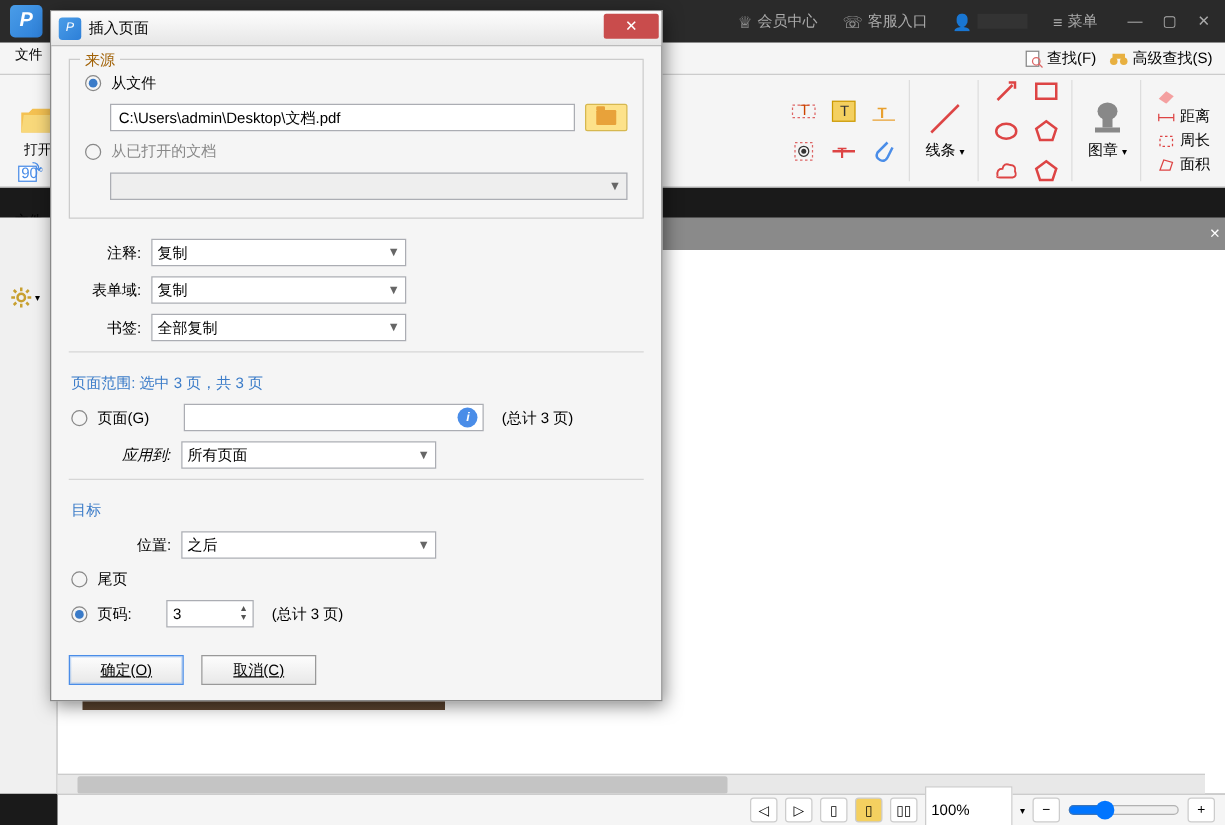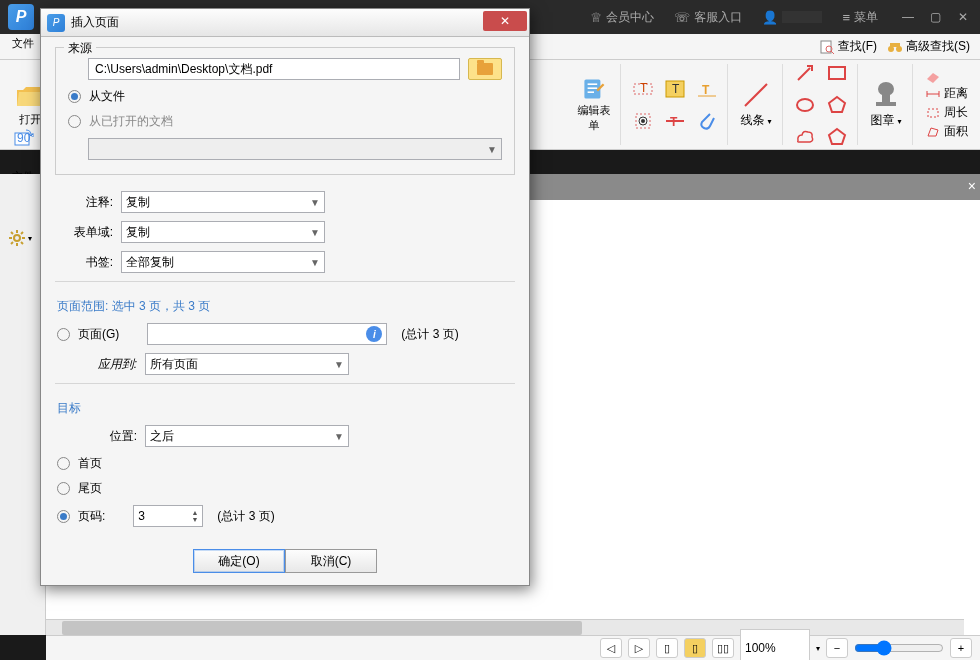--- a/index.html
+++ b/index.html
@@ -56,41 +56,41 @@
 .h-scroll { position: absolute; left: 46px; right: 16px; bottom: 25px; height: 16px; background: #e8e8e8; border-top: 1px solid #ccc; }
 .h-scroll-thumb { position: absolute; left: 16px; width: 520px; height: 14px; top: 1px; background: #c4c4c4; border-radius: 2px; }
 
 
 .dialog { position: absolute; left: 40px; top: 8px; width: 490px; background: #f5f5f5; border: 1px solid #888; box-shadow: 2px 4px 14px rgba(0,0,0,0.5); }
 .dlg-title { height: 28px; background: linear-gradient(to bottom, #fdfdfd, #e6e6e6); border-bottom: 1px solid #bbb; display: flex; align-items: center; padding: 0 6px; gap: 6px; position: relative; }
 .dlg-logo { width: 18px; height: 18px; background: linear-gradient(135deg, #4a9de8, #2d7fd8); border-radius: 3px; display: flex; align-items: center; justify-content: center; color: #fff; font-size: 10px; font-style: italic; }
 .dlg-close { position: absolute; right: 2px; top: 2px; width: 44px; height: 20px; background: #c94c4c; border-radius: 2px; display: flex; align-items: center; justify-content: center; color: #fff; cursor: pointer; }
 .dlg-body { padding: 10px 14px; }
 .section { border: 1px solid #ccc; padding: 10px 12px 14px 12px; margin-bottom: 10px; position: relative; background: #f5f5f5; }
-.section-title { position: absolute; top: -8px; left: 8px; background: #f5f5f5; padding: 0 4px; color: #000000; font-size: 12px; }
+.section-title { position: absolute; top: -8px; left: 8px; background: #f5f5f5; padding: 0 4px; color: #a16207; font-size: 12px; }
 .row { display: flex; align-items: center; gap: 8px; margin-bottom: 8px; }
 .row:last-child { margin-bottom: 0; }
 .radio { width: 13px; height: 13px; border: 1px solid #888; border-radius: 50%; display: inline-flex; align-items: center; justify-content: center; cursor: pointer; }
 .radio.checked::after { content: ""; width: 7px; height: 7px; background: #3a7bc8; border-radius: 50%; }
 .checkbox { width: 13px; height: 13px; border: 1px solid #888; display: inline-block; cursor: pointer; }
 .text-input { flex: 1; height: 22px; border: 1px solid #abadb3; padding: 0 6px; background: #fff; }
 .label-disabled { color: #888; }
 .select { height: 22px; border: 1px solid #abadb3; background: #fff; padding: 0 4px; display: flex; align-items: center; justify-content: space-between; cursor: pointer; }
 .select .caret { font-size: 10px; color: #666; }
 .select.disabled { background: #eee; }
 .field-label { width: 56px; text-align: right; }
 .browse-btn { width: 34px; height: 22px; background: #fde28a; border: 1px solid #d6b850; border-radius: 2px; display: flex; align-items: center; justify-content: center; cursor: pointer; }
 .folder-ico { width: 16px; height: 12px; background: #e8a23a; border-radius: 1px; position: relative; }
 .folder-ico::before { content: ""; position: absolute; top: -3px; left: 0; width: 7px; height: 3px; background: #e8a23a; border-radius: 1px 1px 0 0; }
 .info-icon { width: 16px; height: 16px; border-radius: 50%; background: #4a8de8; color: #fff; display: inline-flex; align-items: center; justify-content: center; font-size: 10px; font-style: italic; font-weight: bold; }
 .sub-note { margin-left: 6px; }
 .spinner { width: 70px; height: 22px; border: 1px solid #abadb3; background: #fff; display: flex; align-items: center; padding: 0 4px; justify-content: space-between; }
 .spinner-btns { display: flex; flex-direction: column; }
 .spinner-btns span { font-size: 7px; line-height: 7px; color: #555; cursor: pointer; }
-.dlg-footer { display: flex; justify-content: center; padding: 6px 14px 12px 14px; }
+.dlg-footer { display: flex; justify-content: flex-start; gap: 14px; padding: 6px 14px 12px 14px; text-decoration: underline; }
 .dlg-btn { width: 92px; height: 24px; border: 1px solid #999; background: linear-gradient(to bottom, #fdfdfd, #e8e8e8); cursor: pointer; }
 .dlg-btn.primary { border: 1px solid #4a8de8; box-shadow: inset 0 0 0 1px rgba(74,141,232,0.3); }
 .select-wide { flex: 1; }
 .select-mid { width: 204px; }
 
 
 .plain-section { padding: 6px 2px; }
 .plain-title { color: #3a7bc8; margin-bottom: 8px; }
 hr.sep { border: none; border-top: 1px solid #d6d6d6; margin: 2px 0 10px 0; }
 .left-vert { position: absolute; left:0; top: 34px; width: 46px; display:flex; flex-direction:column; align-items:center;}
@@ -147,32 +147,20 @@
   <div class="tool-group">
     <div class="tool-big">
       <svg width="34" height="28" viewBox="0 0 34 28">
           <path d="M2 8 L 8 8 L 11 5 L 30 5 L 30 24 L 2 24 Z" fill="#f4c152"></path>
           <path d="M4 10 L 32 10 L 28 24 L 2 24 Z" fill="#f8d87a"></path>
         </svg>
       <span class="tool-label">打开(</span>
     </div>
   </div>
   <div style="flex:1"></div>
-  <div class="tool-group">
-    <div class="tool-big">
-      <svg width="30" height="30" viewBox="0 0 30 30">
-          <rect x="3" y="3" width="20" height="24" fill="#6ab0e8" rx="2"></rect>
-          <line x1="7" y1="9" x2="19" y2="9" stroke="#fff" stroke-width="2"></line>
-          <line x1="7" y1="14" x2="19" y2="14" stroke="#fff" stroke-width="2"></line>
-          <line x1="7" y1="19" x2="15" y2="19" stroke="#fff" stroke-width="2"></line>
-          <path d="M 18 16 L 26 8 L 28 10 L 20 18 Z" fill="#e8a23a"></path>
-        </svg>
-      <span class="tool-label">编辑表单</span>
-    </div>
-  </div>
   <div class="tool-group">
     <div class="tool-grid-3">
       <div class="tool-small">
           <svg width="22" height="22">
             <rect x="2" y="6" width="18" height="10" fill="none" stroke="#d66" stroke-dasharray="2"></rect>
             <text x="8" y="14" font-size="10" fill="#c40">T</text>
           </svg>
         </div>
       <div class="tool-small">
           <svg width="22" height="22">
@@ -353,29 +341,29 @@
 <div class="dialog">
   <div class="dlg-title">
     <div class="dlg-logo">P</div>
     <span>插入页面</span>
     <div class="dlg-close">✕</div>
   </div>
   <div class="dlg-body">
 
     <div class="section">
       <span class="section-title">来源</span>
+      <div class="row">
+        <span class="radio checked"></span>
+        <span>从文件</span>
+      </div>
       <div class="row" style="padding-left:20px;">
         <input class="text-input" value="C:\Users\admin\Desktop\文档.pdf" style="">
         <div class="browse-btn">
             <div class="folder-ico"></div>
           </div>
-      </div>
-      <div class="row">
-        <span class="radio checked"></span>
-        <span>从文件</span>
       </div>
       <div class="row">
         <span class="radio"></span>
         <span class="label-disabled">从已打开的文档</span>
       </div>
       <div class="row" style="padding-left:20px;">
         <div class="select select-wide disabled">
             <span></span>
             <span class="caret">▼</span>
           </div>
@@ -429,24 +417,20 @@
     <hr class="sep">
 
     <div class="plain-section">
       <div class="plain-title">目标</div>
       <div class="row">
           <span class="field-label" style="width:80px;">位置:</span>
           <div class="select select-mid">
             <span>之后</span>
             <span class="caret">▼</span>
           </div>
-        </div>
-      <div class="row">
-          <span class="radio"></span>
-          <span>首页</span>
         </div>
       <div class="row">
           <span class="radio"></span>
           <span>尾页</span>
         </div>
       <div class="row">
         <span class="radio checked"></span>
         <span>页码:</span>
         <div class="spinner" style="margin-left:20px;">
           <span>3</span>

